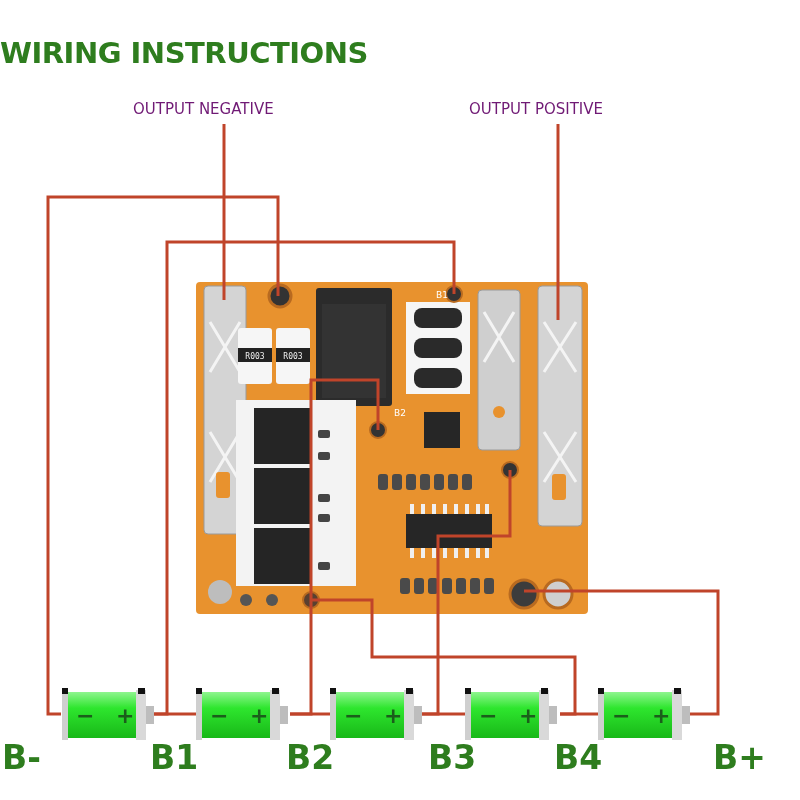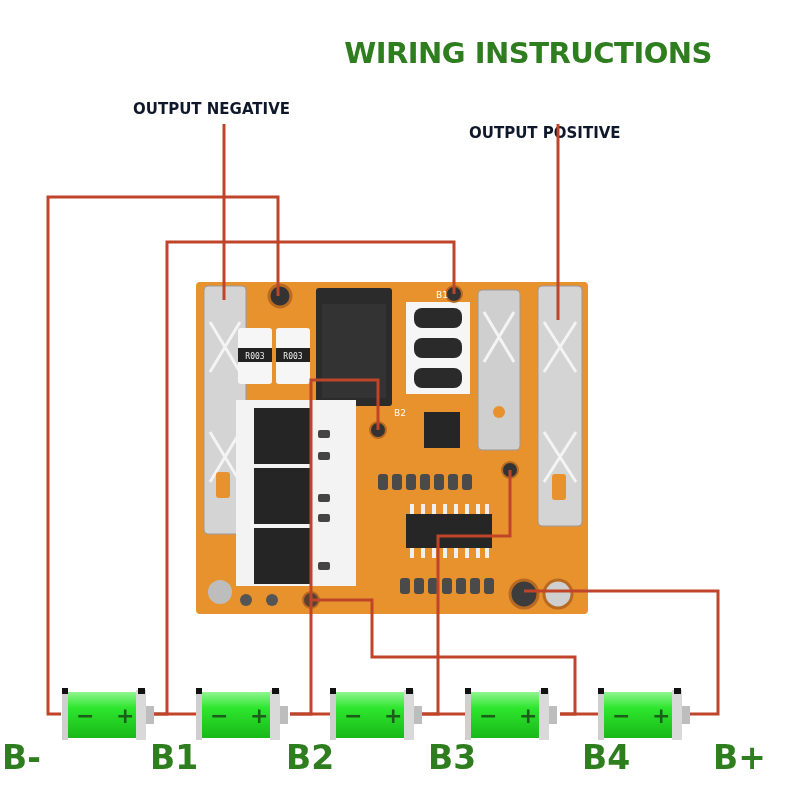--- a/index.html
+++ b/index.html
@@ -1,29 +1,29 @@
 <!DOCTYPE html>
 <html><head>
 <meta charset="utf-8">
 <style>
   html, body { margin:0; padding:0; background:#ffffff; }
   body { width:800px; height:800px; position:relative; overflow:hidden; font-family:"DejaVu Sans", sans-serif; }
-  .title { position:absolute; left:0; width:712px; top:36px; text-align:right; font-weight:bold; font-size:29px; color:#2e7d1e; letter-spacing:-0.5px; }
-  .sublabel { position:absolute; top:100px; font-weight:bold; font-size:15px; color:#0f172a; }
+  .title { position:absolute; left:0; width:712px; top:36px; text-align:left; font-weight:bold; font-size:29px; color:#2e7d1e; letter-spacing:-0.5px; }
+  .sublabel { position:absolute; top:100px; font-weight:normal; font-size:15px; color:#701a75; }
   .node-label { position:absolute; top:738px; font-weight:bold; font-size:33px; color:#2e7d1e; }
   svg#wires { position:absolute; left:0; top:0; }
   .pcb { position:absolute; left:196px; top:282px; width:392px; height:332px; }
   .batt { position:absolute; top:686px; width:96px; height:56px; }
 </style>
 </head>
 <body>
 
 <div class="title">WIRING INSTRUCTIONS</div>
 <div class="sublabel" style="left:133px;">OUTPUT NEGATIVE</div>
-<div class="sublabel" style="left:469px;margin-top:24px;">OUTPUT POSITIVE</div>
+<div class="sublabel" style="left:469px;">OUTPUT POSITIVE</div>
 
 <svg class="pcb" viewBox="0 0 392 332" width="392" height="332">
   <rect x="0" y="0" width="392" height="332" rx="4" fill="#e8922e"></rect>
 
   <g>
     <rect x="8" y="4" width="42" height="248" rx="4" fill="#d4d4d4" stroke="#9a9a9a"></rect>
     <path d="M14 40 L44 90 M44 40 L14 90 M14 150 L44 200 M44 150 L14 200" stroke="#f4f4f4" stroke-width="3" fill="none"></path>
     <rect x="20" y="190" width="14" height="26" rx="3" fill="#e8922e"></rect>
   </g>
 
@@ -227,14 +227,14 @@
       <rect x="84" y="20" width="8" height="18" fill="#bdbdbd"></rect>
       <text x="14" y="37" font-size="22" font-weight="bold" fill="#1b5e1b" font-family="DejaVu Sans, sans-serif">−</text>
       <text x="54" y="37" font-size="22" font-weight="bold" fill="#1b5e1b" font-family="DejaVu Sans, sans-serif">+</text>
     </svg>
   </div>
 
 <div class="node-label" style="left:2px;">B-</div>
 <div class="node-label" style="left:150px;">B1</div>
 <div class="node-label" style="left:286px;">B2</div>
 <div class="node-label" style="left:428px;">B3</div>
-<div class="node-label" style="left:582px;">B4</div>
+<div class="node-label" style="left:554px;">B4</div>
 <div class="node-label" style="left:713px;">B+</div>
 
 </body></html>

